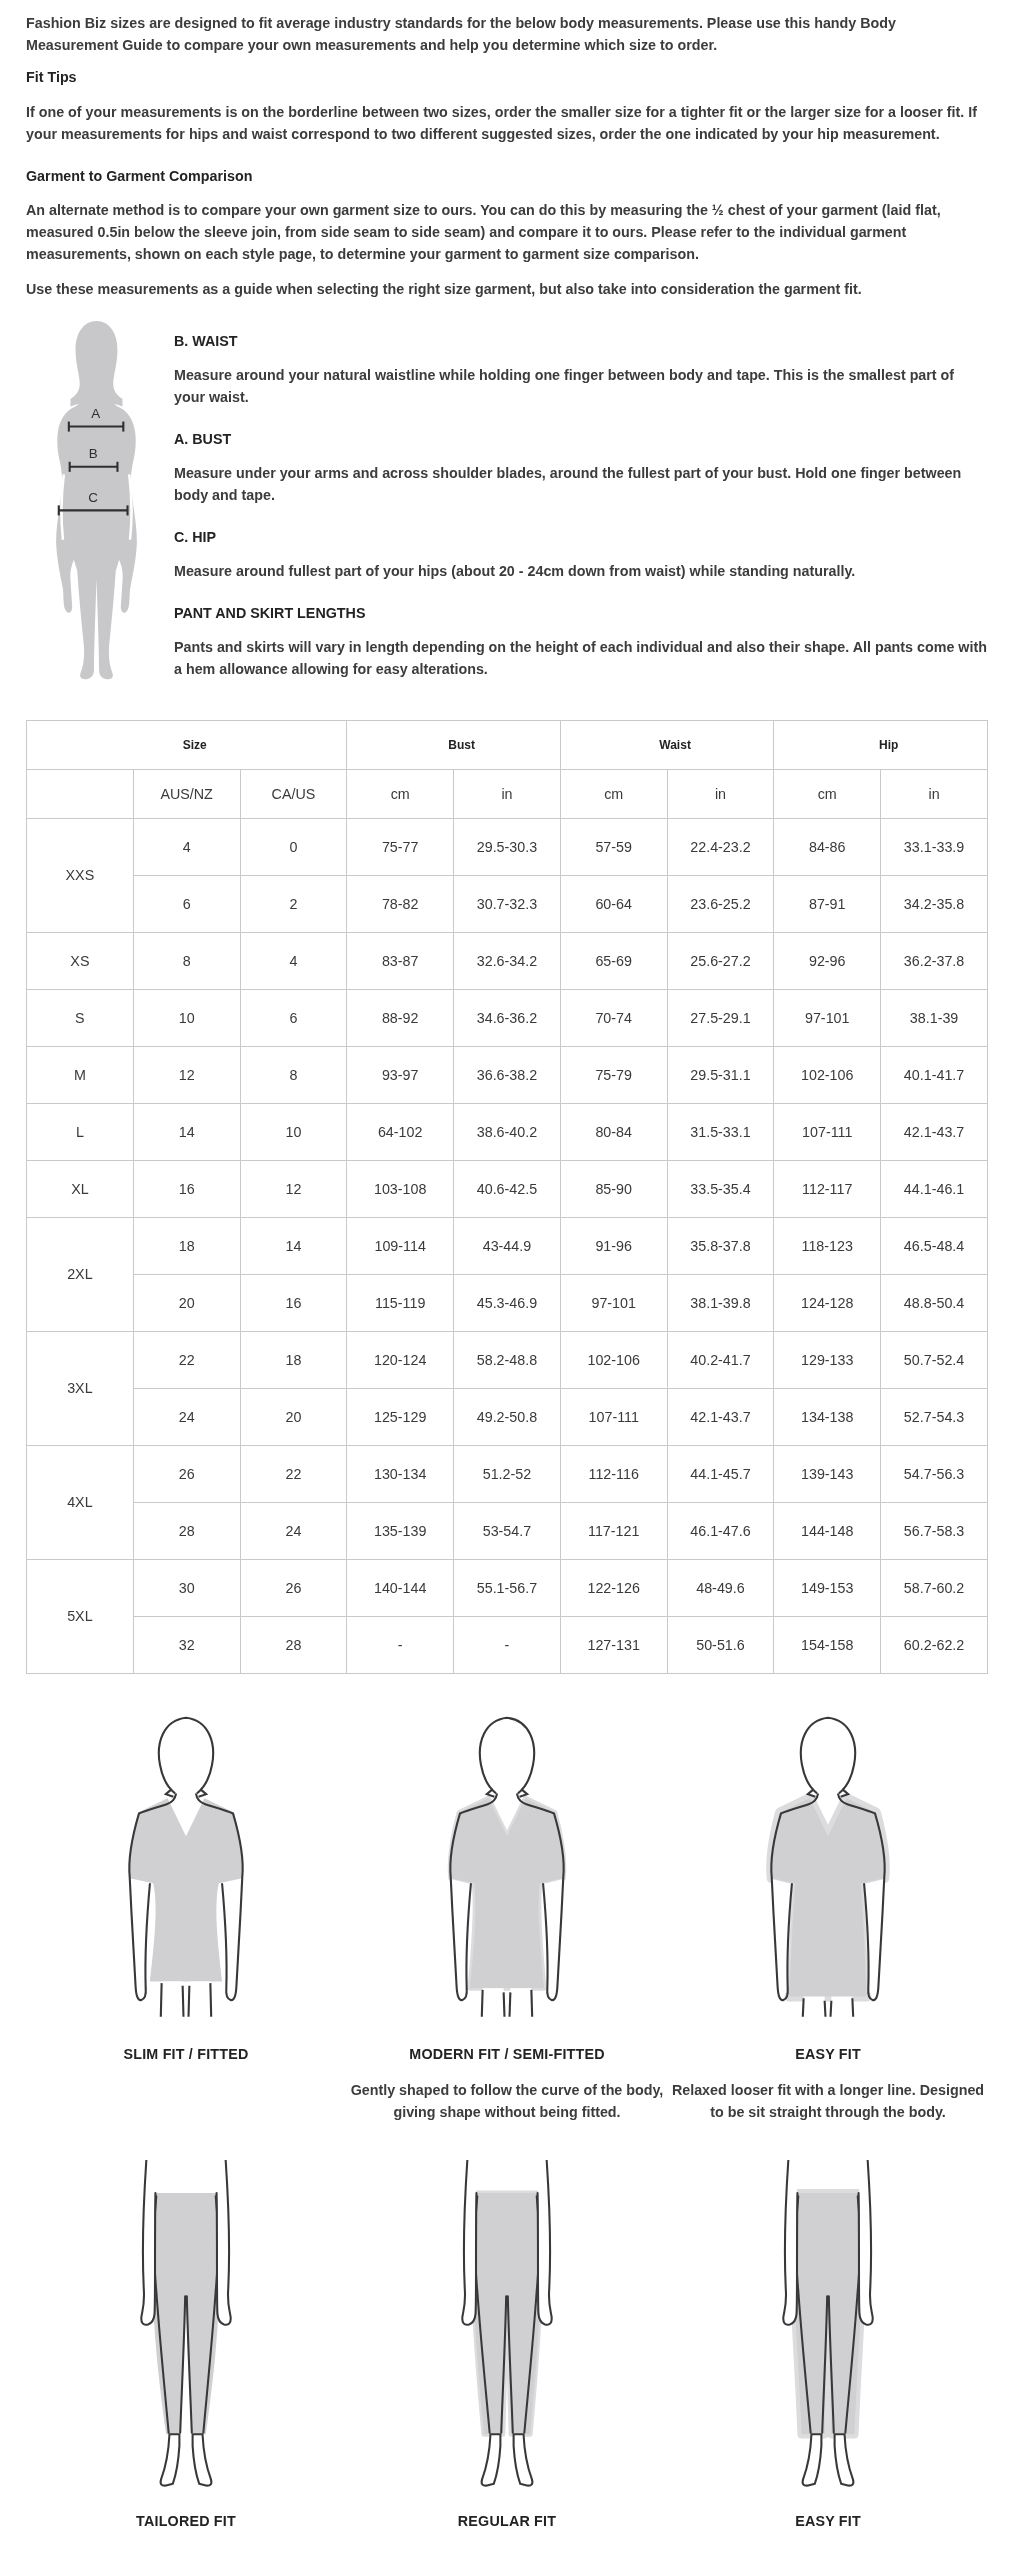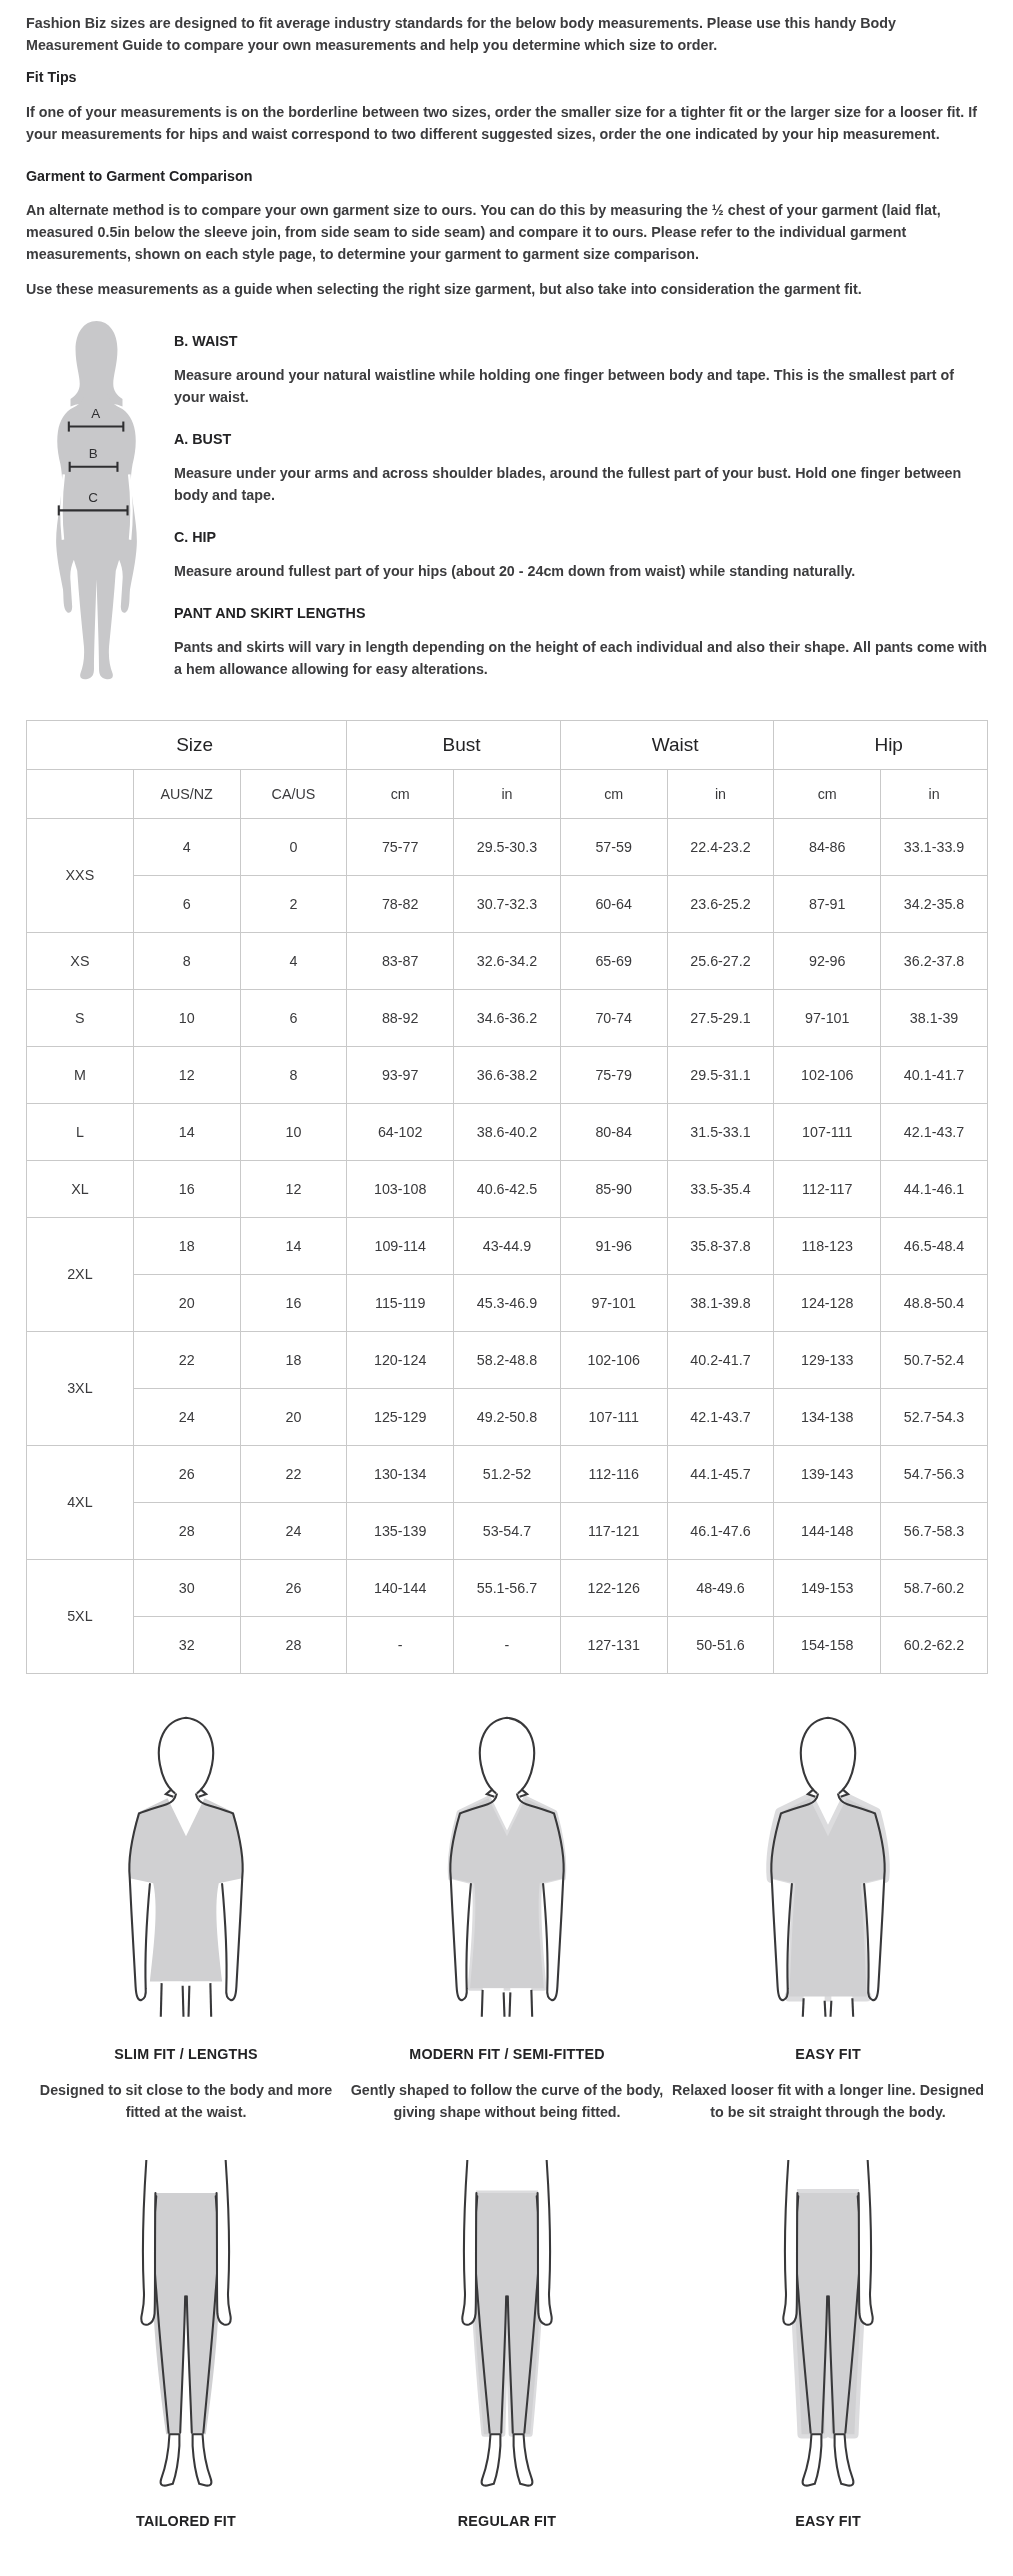--- a/index.html
+++ b/index.html
@@ -50,21 +50,21 @@
     font-size:14.3px;
     color:#3a3a3c;
   }
   table.size-table th, table.size-table td{
     border:0.8px solid #c9c9c9;
     text-align:center;
     vertical-align:middle;
     padding:0;
   }
   table.size-table thead tr.group-row th{
-    height:48px;font-size:19px;font-weight:400;color:#232325;padding-left:16px;
+    height:48px;font-size:12px;font-weight:700;color:#232325;padding-left:16px;
   }
   table.size-table thead tr.sub-row th{
     height:48px;font-weight:400;margin-left:17px;
   }
   table.size-table tbody td{height:56px;font-weight:400;}
   table.size-table td.size-label{font-weight:400;}
 
   
   .fit-row{
     display:flex;
@@ -397,22 +397,21 @@
             <path d="M167,101 l7,6 l-9,3" fill="none" stroke="#38383a" stroke-width="2.5"></path>
     <rect x="121" y="330" width="25" height="42" fill="#fff"></rect>
     <rect x="154" y="330" width="25" height="42" fill="#fff"></rect>
     <g fill="none" stroke="#38383a" stroke-width="2.5">
       <path d="M121,332 L120,372"></path>
               <path d="M146,335 L147,372"></path>
       <path d="M179,332 L180,372"></path>
               <path d="M154,335 L153,372"></path>
     </g>
   </svg></div>
-      <div class="fit-label">SLIM FIT / LENGTHS</div>
-      <p class="fit-desc">Designed to sit close to the body and more fitted at the waist.</p>
+      <div class="fit-label">SLIM FIT / FITTED</div>
     </div>
     <div class="fit-card">
       <div class="fig-slot"><svg width="252" height="313" viewBox="0 0 300 372">
     <path d="M128,112 L93,129 C85,158 81,186 83,207 L111,213 C115,248 109,303 106,338 L194,338 C191,303 185,248 189,213 L217,207 C219,186 215,158 207,129 L172,112 L150,157 Z" fill="#dcdcde" stroke="#dcdcde" stroke-width="6" stroke-linejoin="round"></path>
     <path d="M128,112 L93,129 C85,158 81,186 83,207 L111,213 C115,248 109,303 106,338 L194,338 C191,303 185,248 189,213 L217,207 C219,186 215,158 207,129 L172,112 L150,157 Z" fill="#d0d0d2"></path>
     <polygon points="83,208 90,336 97,350 102,338 107,214" fill="#fff"></polygon>
     <polygon points="217,208 210,336 203,350 198,338 193,214" fill="#fff"></polygon>
     <g fill="none" stroke="#38383a" stroke-width="2.5" stroke-linecap="round">
       <path d="M138,107 C137,113 133,117 127,119 C111,124 100,127 94,130 C86,157 81,186 83,206 C85,250 88,300 90,336 Q91,354 97,352 Q103,350 102,338 C101,305 103,258 107,214"></path>
       <path d="M162,107 C163,113 167,117 173,119 C189,124 200,127 206,130 C214,157 219,186 217,206 C215,250 212,300 210,336 Q209,354 203,352 Q197,350 198,338 C199,305 197,258 193,214"></path>

